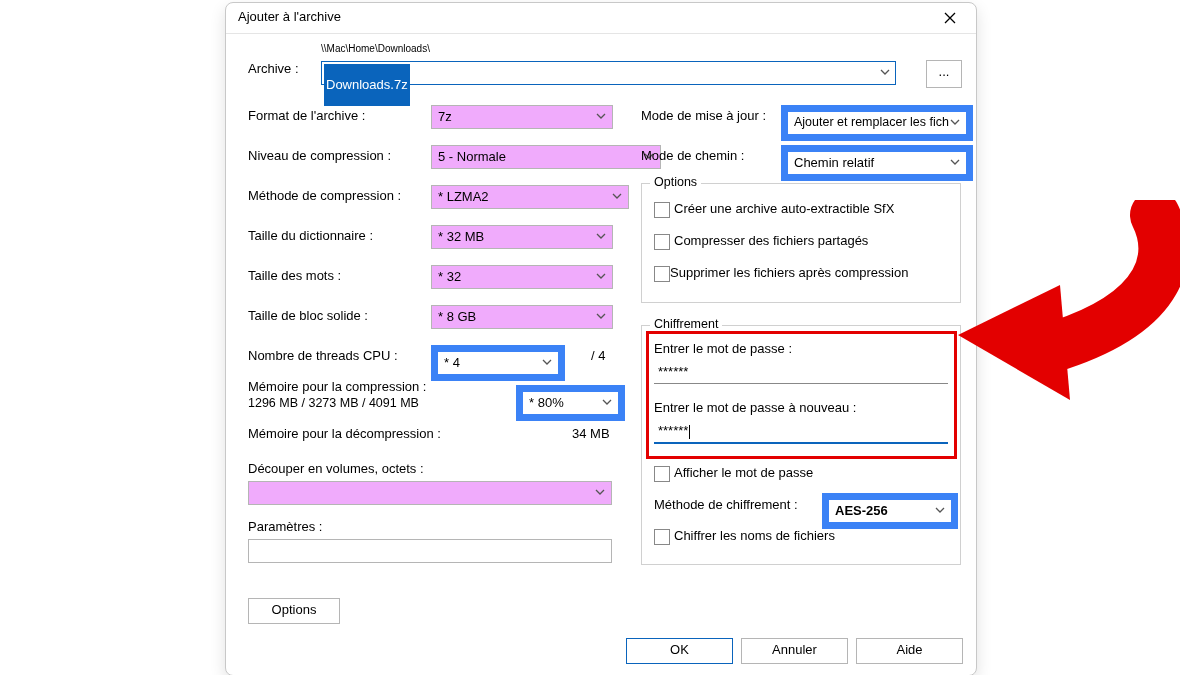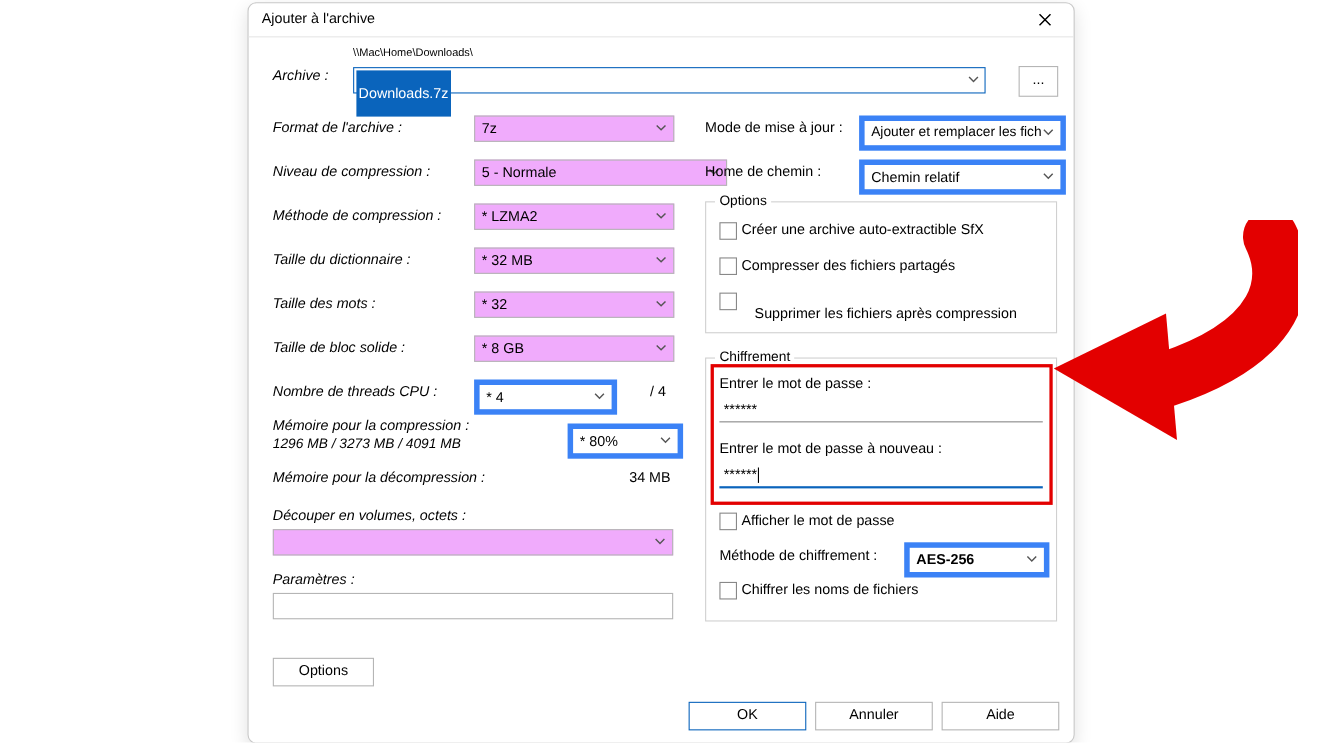--- a/index.html
+++ b/index.html
@@ -8,25 +8,25 @@
   .titlebar{position:relative;height:30px;border-bottom:1px solid #e5e5e5;}
   .titlebar .title{position:absolute;left:12px;top:6px;font-size:13px;}
   .close{position:absolute;right:6px;top:3px;width:40px;height:24px;display:flex;align-items:center;justify-content:center;}
   .close svg{width:12px;height:12px;}
   .form-label{position:absolute;font-size:13px;}
   .path{position:absolute;left:95px;top:40px;font-size:10px;}
   .archive-input{position:absolute;left:95px;top:58px;width:573px;height:22px;border:1px solid #0a64bc;background:#fff;}
   .archive-input .sel{position:absolute;left:2px;top:2px;height:18px;background:#0a64bc;color:#fff;padding:12px 2px;font-size:13px;line-height:18px;}
   .archive-input .chev{position:absolute;right:4px;top:4px;}
   .browse-btn{position:absolute;left:700px;top:57px;width:34px;height:26px;border:1px solid #b5b5b5;background:#fff;text-align:center;line-height:22px;}
-  .dlabel{position:absolute;left:22px;font-size:13px;font-style:italic;}
+  .dlabel{position:absolute;left:22px;font-size:13px;}
   .combo{position:absolute;width:180px;height:22px;border:1px solid #b5b5b5;background:#f0abfc;}
   .combo .val{position:absolute;left:6px;top:3px;font-size:13px;}
   .combo .chev,.combo2 .chev{position:absolute;right:5px;top:4px;}
-  .combo2{position:absolute;height:22px;border:5px solid #3b82f6;background:#fff;}
+  .combo2{position:absolute;height:22px;border:7px solid #3b82f6;background:#fff;}
   .combo2 .val{position:absolute;left:6px;top:3px;font-size:13px;}
   .chev svg{width:12px;height:12px;}
   .group{position:absolute;border:1px solid #d0d0d0;}
   .group .legend{position:absolute;left:8px;top:-9px;background:#fff;padding:0 4px;font-size:12.5px;}
   .cb{position:absolute;width:14px;height:14px;border:1px solid #888;background:#fff;}
   .cblabel{position:absolute;font-size:13px;}
   .textfield{position:absolute;height:22px;border-bottom:1px solid #888;background:#fff;font-size:13px;padding-left:4px;line-height:22px;}
   .textfield.focus{border-bottom:2px solid #0a64bc;}
   .btn{position:absolute;width:105px;height:24px;border:1px solid #b5b5b5;background:#fff;text-align:center;line-height:22px;font-size:13px;}
   .btn.primary{border:1px solid #0a64bc;}
@@ -69,21 +69,21 @@
 
     <span class="dlabel" style="top:145px;">Niveau de compression :</span>
     <div class="combo" style="left:205px;top:142px;padding-left:48px;">
         <span class="val">5 - Normale</span>
         <span class="chev"><svg viewBox="0 0 12 12">
             <path d="M2 4 L6 8 L10 4" stroke="#555" stroke-width="1.3" fill="none"></path>
           </svg></span>
       </div>
 
     <span class="dlabel" style="top:185px;">Méthode de compression :</span>
-    <div class="combo" style="left:205px;top:182px;">
+    <div class="combo" style="left:205px;top:182px;padding-left:16px;">
         <span class="val">* LZMA2</span>
         <span class="chev"><svg viewBox="0 0 12 12">
             <path d="M2 4 L6 8 L10 4" stroke="#555" stroke-width="1.3" fill="none"></path>
           </svg></span>
       </div>
 
     <span class="dlabel" style="top:225px;">Taille du dictionnaire :</span>
     <div class="combo" style="left:205px;top:222px;">
         <span class="val">* 32 MB</span>
         <span class="chev"><svg viewBox="0 0 12 12">
@@ -141,36 +141,36 @@
     <div class="options-btn">Options</div>
 
     <span class="form-label" style="left:415px;top:105px;">Mode de mise à jour :</span>
     <div class="combo2" style="left:555px;top:102px;width:178px;">
         <span class="val" style="font-size:12.5px;">Ajouter et remplacer les fich</span>
         <span class="chev"><svg viewBox="0 0 12 12">
             <path d="M2 4 L6 8 L10 4" stroke="#555" stroke-width="1.3" fill="none"></path>
           </svg></span>
       </div>
 
-    <span class="form-label" style="left:415px;top:145px;">Home de chemin :</span>
+    <span class="form-label" style="left:415px;top:145px;">Mode de chemin :</span>
     <div class="combo2" style="left:555px;top:142px;width:178px;">
         <span class="val">Chemin relatif</span>
         <span class="chev"><svg viewBox="0 0 12 12">
             <path d="M2 4 L6 8 L10 4" stroke="#555" stroke-width="1.3" fill="none"></path>
           </svg></span>
       </div>
 
     <div class="group" style="left:415px;top:180px;width:318px;height:118px;">
       <span class="legend">Options</span>
       <div class="cb" style="left:12px;top:18px;"></div>
       <span class="cblabel" style="left:32px;top:17px;">Créer une archive auto-extractible SfX</span>
       <div class="cb" style="left:12px;top:50px;"></div>
       <span class="cblabel" style="left:32px;top:49px;">Compresser des fichiers partagés</span>
       <div class="cb" style="left:12px;top:82px;"></div>
-      <span class="cblabel" style="left:44px;top:81px;margin-top:12px;">Supprimer les fichiers après compression</span>
+      <span class="cblabel" style="left:28px;top:81px;">Supprimer les fichiers après compression</span>
     </div>
 
     <div class="group" style="left:415px;top:322px;width:318px;height:238px;">
       <span class="legend">Chiffrement</span>
       <span class="cblabel" style="left:12px;top:15px;">Entrer le mot de passe :</span>
       <div class="textfield" style="left:12px;top:35px;width:290px;"><span>******</span></div>
       <span class="cblabel" style="left:12px;top:74px;">Entrer le mot de passe à nouveau :</span>
       <div class="textfield focus" style="left:12px;top:94px;width:290px;"><span>******</span><span class="cursor"></span></div>
       <div class="cb" style="left:12px;top:140px;"></div>
       <span class="cblabel" style="left:32px;top:139px;">Afficher le mot de passe</span>

